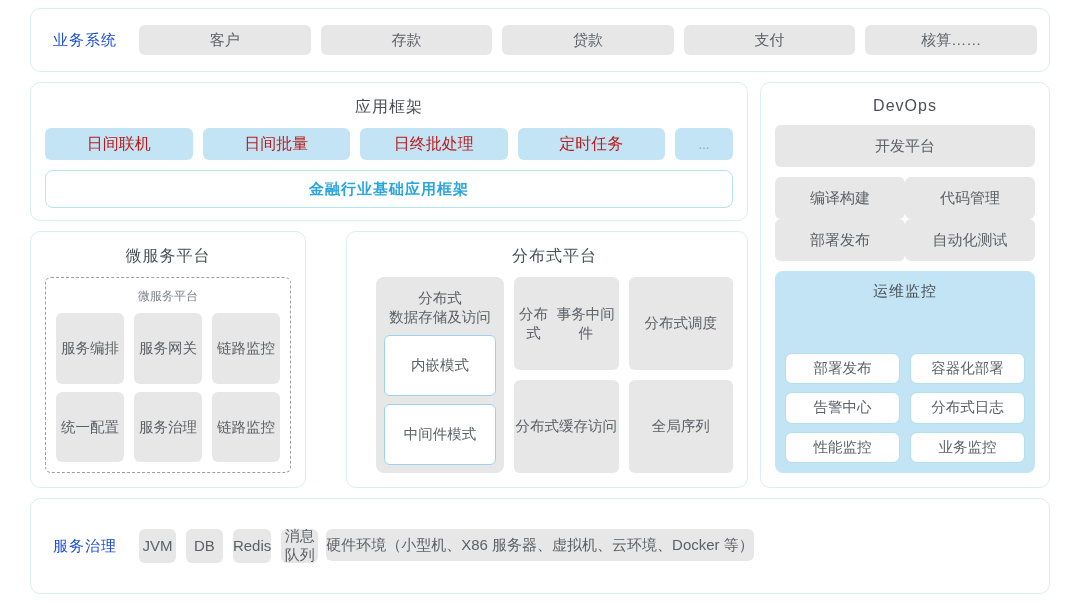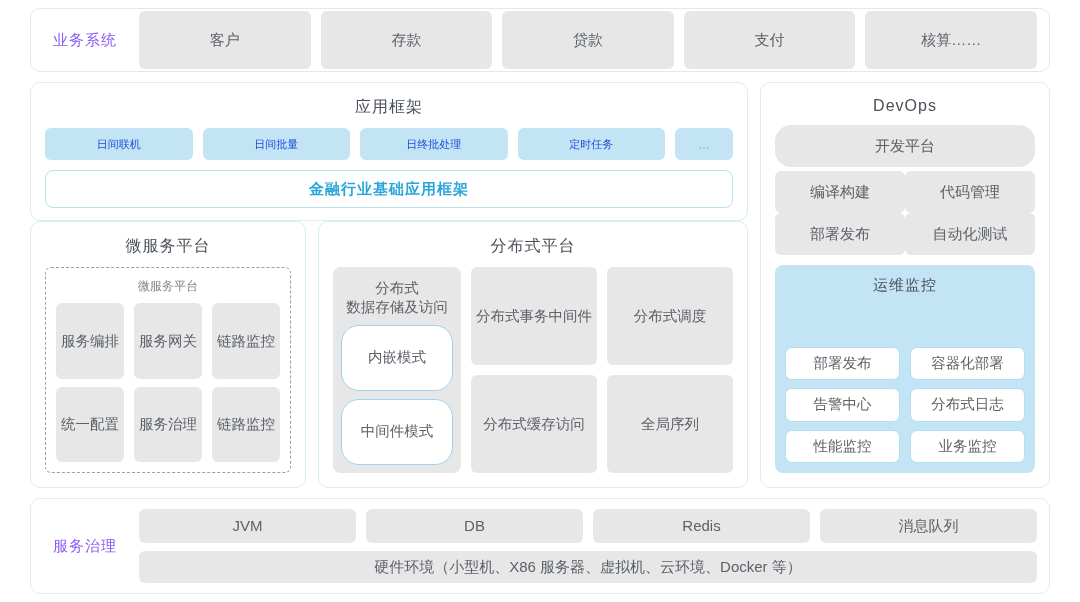--- a/index.html
+++ b/index.html
@@ -39,55 +39,56 @@
     align-items: center;
     padding: 9px 12px 9px 0;
     gap: 0;
     height: 64px;
   }
   .row-label {
     width: 108px;
     flex: 0 0 108px;
     text-align: center;
     font-size: 15px;
-    color: #8b5cf6;
+    color: #1d4ed8;
     letter-spacing: 1px;
   }
   .biz-chips {
     display: flex;
     flex: 1;
     gap: 10px;
   }
   .chip-gray {
     background: #e7e7e8;
     border-radius: 6px;
     display: flex;
     align-items: center;
     justify-content: center;
     font-size: 15px;
     color: #5b6167;
     text-align: center;
     line-height: 1.25;
   }
   .biz-chips .chip-gray {
     flex: 1;
-    height: 58px;
+    height: 30px;
   }
 
   
   .middle {
     display: flex;
     gap: 12px;
     flex: 1;
     min-height: 0;
   }
   .middle-left {
     flex: 1;
     display: flex;
     flex-direction: column;
+    gap: 10px;
     min-width: 0;
   }
   .middle-right {
     width: 290px;
     flex: 0 0 290px;
   }
 
   
   .app-framework {
     padding: 10px 14px 12px 14px;
@@ -104,22 +105,22 @@
     gap: 10px;
     margin-bottom: 10px;
   }
   .chip-blue {
     background: #c3e4f5;
     border-radius: 6px;
     height: 32px;
     display: flex;
     align-items: center;
     justify-content: center;
-    font-size: 11px;
-    color: #1d4ed8;
+    font-size: 16px;
+    color: #b91c1c;
   }
   .af-chips .chip-blue {
     flex: 1;
   }
   .af-chips .chip-blue.narrow {
     flex: 0 0 58px;
     color: #8fa6b4;
     font-size: 13px;
   }
   .af-banner {
@@ -169,24 +170,25 @@
     grid-template-columns: 1fr 1fr 1fr;
     gap: 8px 10px;
     flex: 1;
   }
   .ms-grid .chip-gray {
     font-size: 14.5px;
   }
 
   .dist-card {
     flex: 1;
-    padding: 10px 14px 14px 14px;
+    padding: 10px 14px 14px 29px;
     display: flex;
     flex-direction: column;
     min-width: 0;
+    margin-left: 28px;
   }
   .dist-body {
     display: flex;
     gap: 10px;
     flex: 1;
     min-height: 0;
   }
   .dist-col-tall {
     width: 128px;
     flex: 0 0 128px;
@@ -200,21 +202,21 @@
   .dist-col-tall-title {
     text-align: center;
     font-size: 14.5px;
     color: #5b6167;
     line-height: 1.3;
     padding: 4px 0 8px 0;
   }
   .white-outline-box {
     background: #ffffff;
     border: 1.5px solid #9bd3ee;
-    border-radius: 18px;
+    border-radius: 6px;
     display: flex;
     align-items: center;
     justify-content: center;
     font-size: 14.5px;
     color: #5b6167;
     flex: 1;
     margin-bottom: 8px;
   }
   .white-outline-box:last-child {
     margin-bottom: 0;
@@ -234,22 +236,21 @@
   
   .devops-card {
     height: 100%;
     box-sizing: border-box;
     padding: 10px 14px 14px 14px;
     display: flex;
     flex-direction: column;
   }
   .devops-full {
     height: 42px;
-    margin-bottom: 4px;
-    border-radius: 16px;
+    margin-bottom: 10px;
   }
   .devops-grid2 {
     display: grid;
     grid-template-columns: 1fr 1fr;
     gap: 0;
     margin-bottom: 10px;
   }
   .devops-grid2 .chip-gray {
     height: 42px;
   }
@@ -291,21 +292,21 @@
   .infra-row {
     display: flex;
     align-items: center;
     padding: 10px 12px 10px 0;
     height: 96px;
     box-sizing: border-box;
   }
   .infra-right {
     flex: 1;
     display: flex;
-    flex-direction: column;
+    flex-direction: row;
     gap: 8px;
   }
   .infra-top {
     display: flex;
     gap: 10px;
   }
   .infra-top .chip-gray {
     flex: 1;
     height: 34px;
   }

